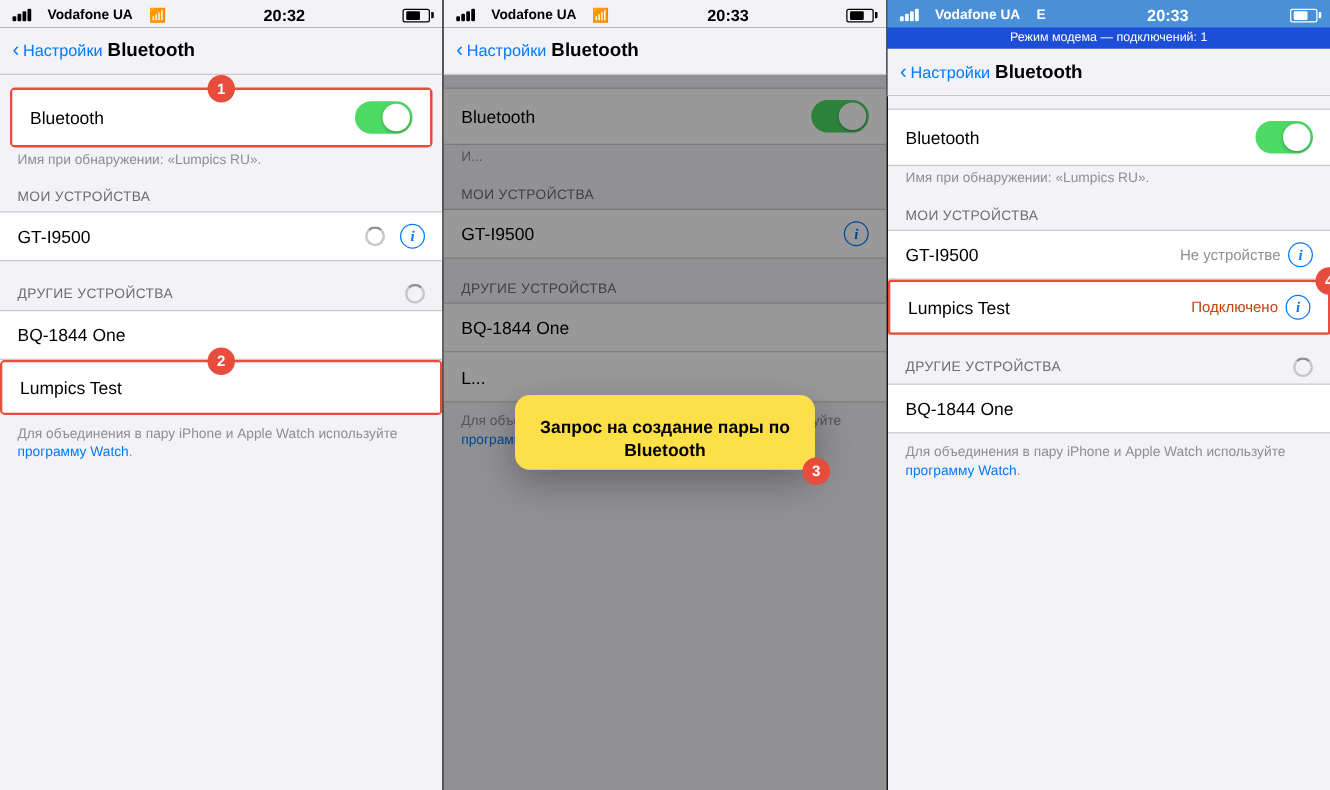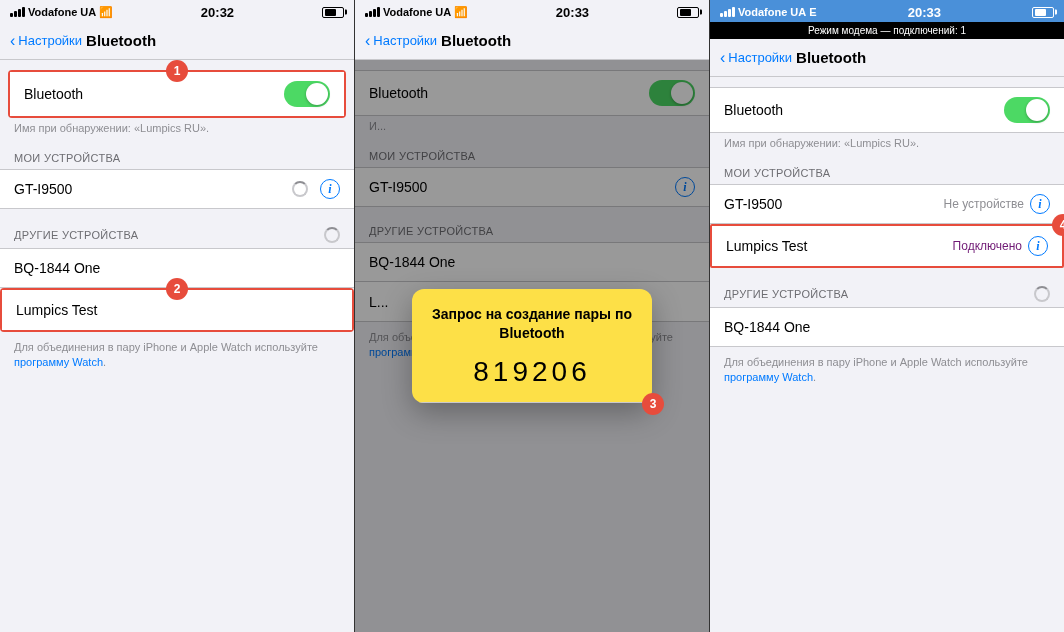--- a/index.html
+++ b/index.html
@@ -16,21 +16,21 @@
     .status-bar {
       background: #f2f2f7;
       display: flex;
       align-items: center;
       justify-content: space-between;
       padding: 4px 10px 2px 10px;
       font-size: 11px;
       font-weight: 600;
       height: 22px;
     }
-    .status-left { display: flex; align-items: center; gap: 3px; }
+    .status-left { display: flex; align-items: center; gap: 13px; }
     .status-right { display: flex; align-items: center; gap: 4px; }
     .signal-bars { display: flex; align-items: flex-end; gap: 1px; }
     .signal-bars span {
       background: #000;
       width: 3px;
       border-radius: 1px;
     }
     .signal-bars span:nth-child(1) { height: 4px; }
     .signal-bars span:nth-child(2) { height: 6px; }
     .signal-bars span:nth-child(3) { height: 8px; }
@@ -241,21 +241,21 @@
     
     .panel-wrapper {
       flex: 1;
       position: relative;
       display: flex;
       flex-direction: column;
     }
 
     
     .hotspot-bar {
-      background: #000000;
+      background: #1d4ed8;
       color: #fff;
       text-align: center;
       font-size: 10px;
       padding: 3px 0;
     }
   </style>
 </head>
 <body>
 
 <div class="panel-wrapper">
@@ -404,21 +404,20 @@
 
     <div class="footer-text">
       <span>Для объединения в пару iPhone и Apple Watch используйте </span>
       <span class="footer-link">программу Wa...</span>.
     </div>
 
     <div class="dialog-overlay">
       <div style="position:relative;">
         <div class="dialog">
           <div class="dialog-title">Запрос на создание пары по Bluetooth</div>
-          <div class="dialog-code">819206</div>
           <div class="dialog-buttons">
           </div>
         </div>
 
         <div style="position:absolute;bottom:-12px;right:-12px;width:22px;height:22px;border-radius:50%;background:#e74c3c;color:#fff;font-size:12px;font-weight:bold;display:flex;align-items:center;justify-content:center;z-index:20;">3</div>
       </div>
     </div>
   </div>
 </div>
 
@@ -473,21 +472,21 @@
           <span class="device-status">Не устройстве</span>
           <div class="info-icon">i</div>
         </div>
       </div>
 
       <div style="position:relative;">
         <div style="border:2px solid #e74c3c; border-radius:2px;">
           <div class="device-row" style="border:none;">
             <span class="device-name">Lumpics Test</span>
             <div class="device-right">
-              <span class="device-status" style="color:#701a75;">Подключено</span>
+              <span class="device-status" style="color:#c2410c;">Подключено</span>
               <div class="info-icon">i</div>
             </div>
           </div>
         </div>
 
         <div style="position:absolute;top:-10px;right:-10px;width:22px;height:22px;border-radius:50%;background:#e74c3c;color:#fff;font-size:12px;font-weight:bold;display:flex;align-items:center;justify-content:center;z-index:5;">4</div>
       </div>
     </div>
 
     <div class="settings-section">

